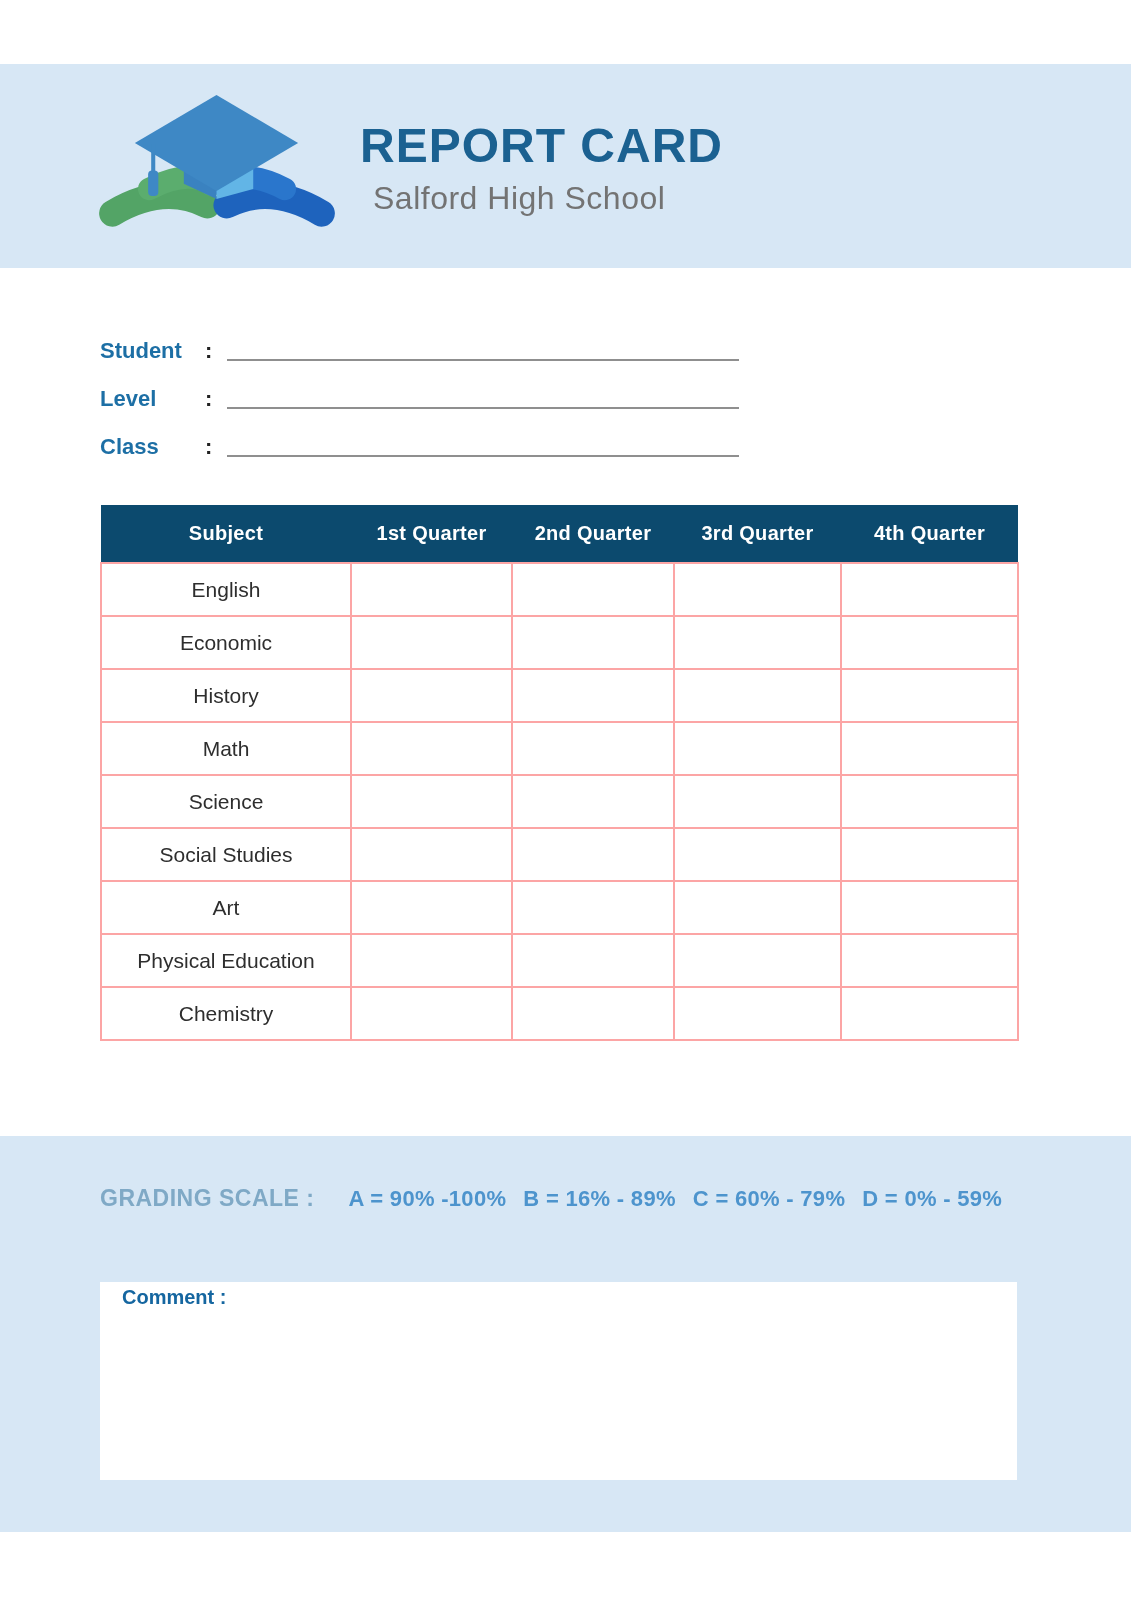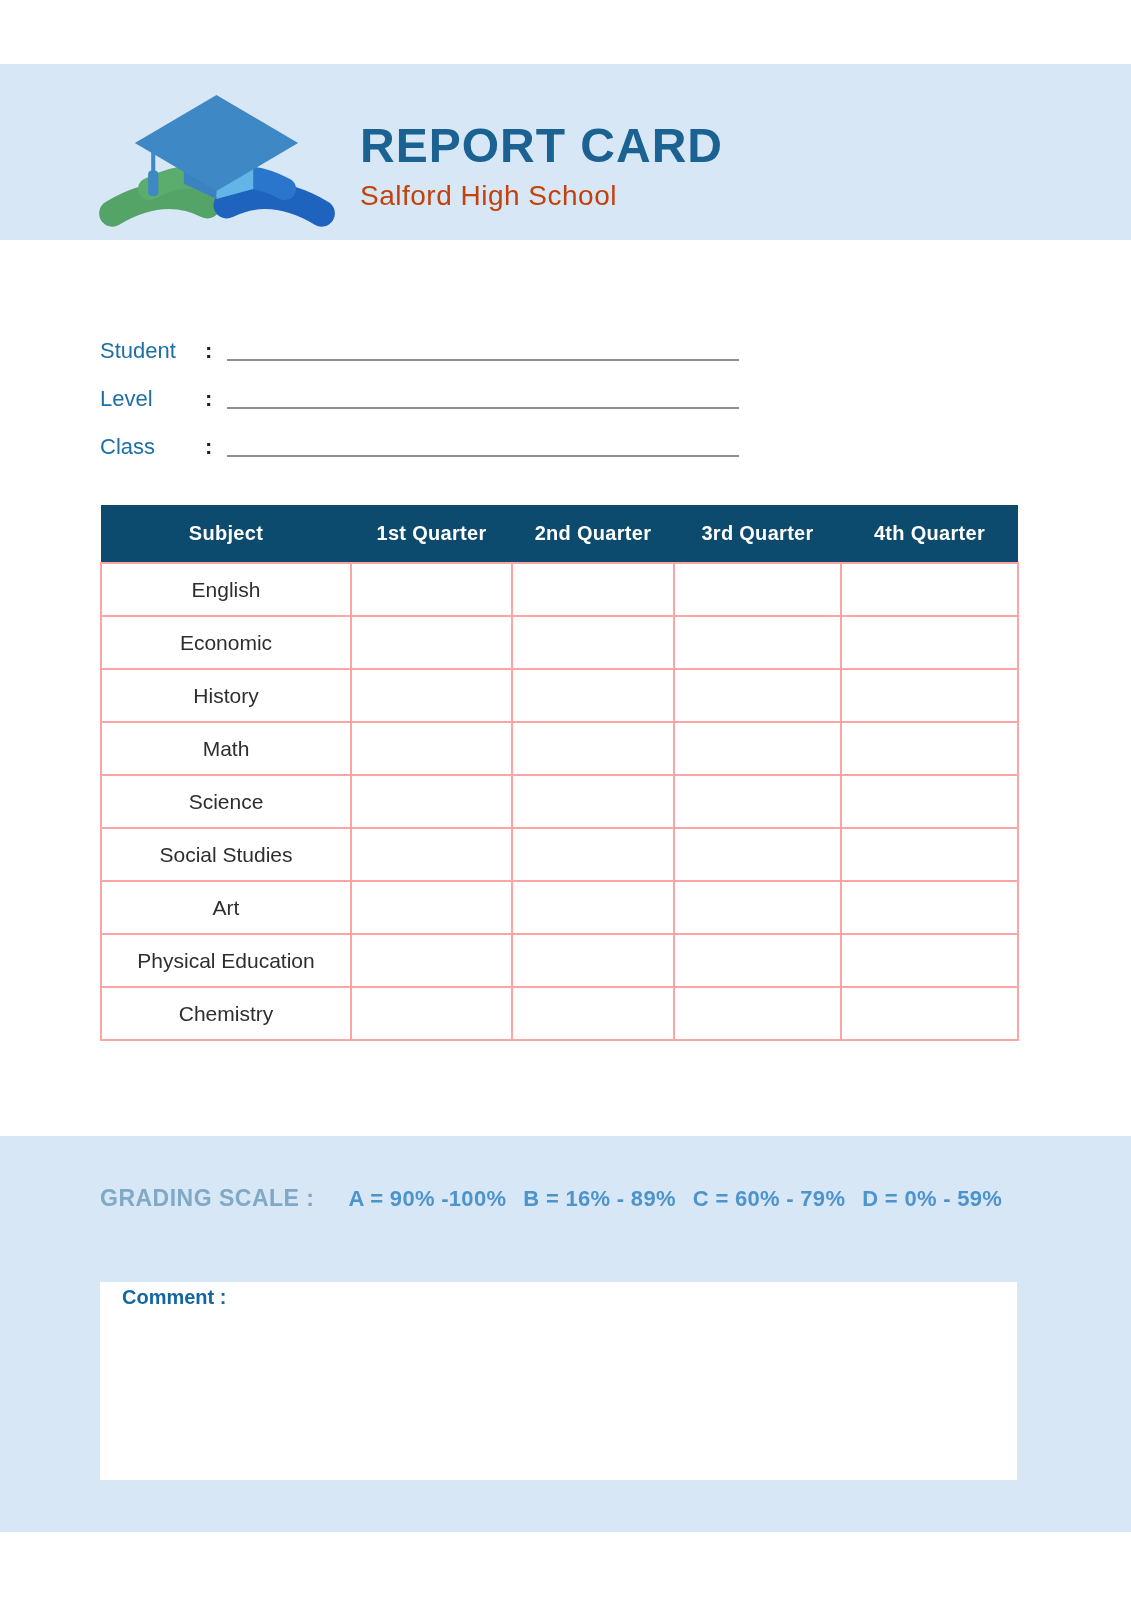--- a/index.html
+++ b/index.html
@@ -8,61 +8,62 @@
     width: 1131px;
     height: 1600px;
     background: #ffffff;
     font-family: "Liberation Sans", sans-serif;
     overflow: hidden;
   }
   
   .header-band {
     position: absolute;
     left: 0; top: 64px;
-    width: 100%; height: 176px;
+    width: 100%; height: 204px;
     background: #d7e7f5;
   }
   .logo {
     position: absolute;
     left: 92px; top: 20px;
     width: 250px; height: 170px;
   }
   .title-block {
     position: absolute;
     left: 360px; top: 58px;
   }
   .page-title {
     font-size: 48px;
     font-weight: bold;
     letter-spacing: 1px;
     color: #1b6191;
     line-height: 1.0;
   }
   .page-subtitle {
     margin-top: 12px;
-    font-size: 28px;
+    font-size: 32px;
     letter-spacing: 0.5px;
-    color: #c2410c;
+    color: #737373;
     line-height: 1.0;
+    margin-left: 13px;
   }
   
   .fields {
     position: absolute;
     left: 100px; top: 318px;
     width: 640px;
   }
   .field-row {
     display: flex;
     align-items: flex-end;
     height: 48px;
   }
   .field-label {
     width: 105px;
     font-size: 22px;
-    font-weight: normal;
+    font-weight: bold;
     color: #1d6fa5;
     padding-bottom: 2px;
   }
   .field-colon {
     width: 14px;
     font-size: 22px;
     font-weight: bold;
     color: #222222;
     padding-bottom: 2px;
   }

